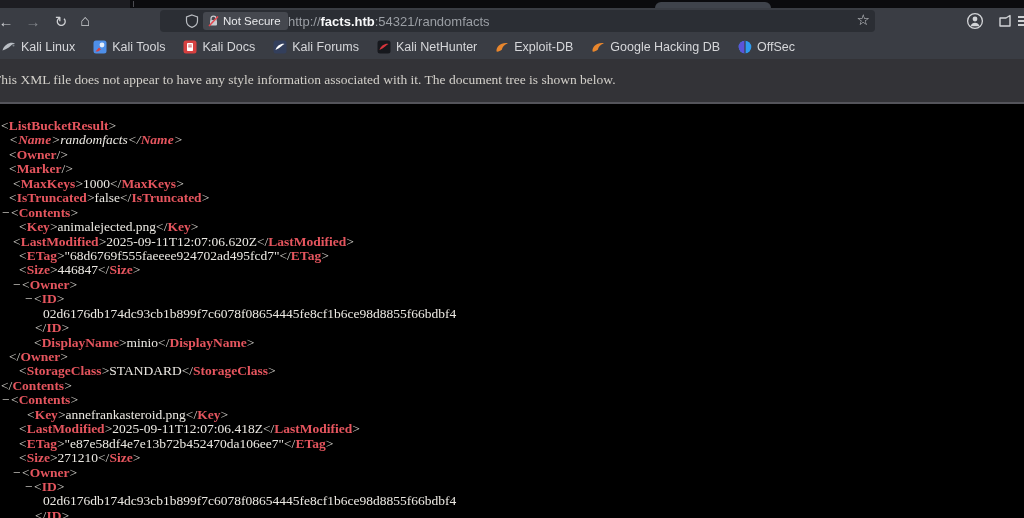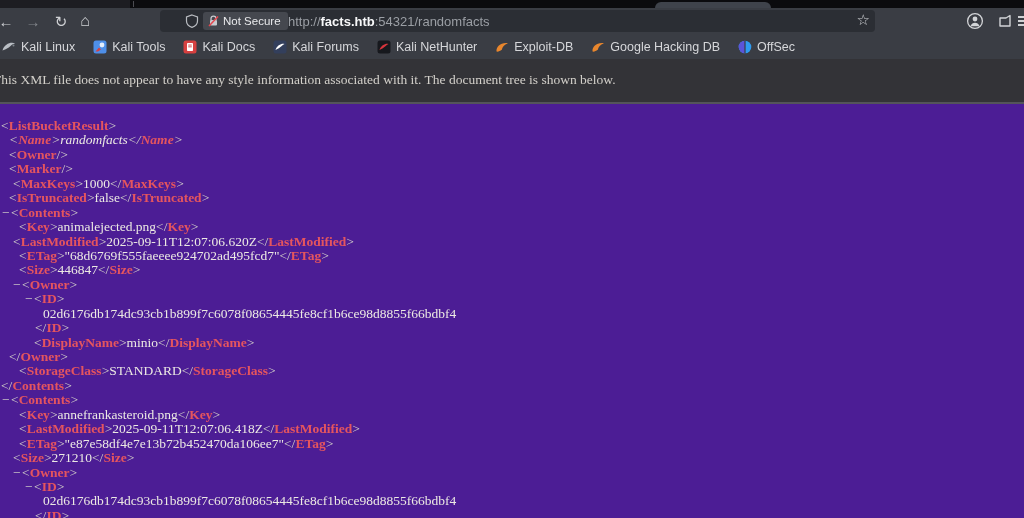--- a/index.html
+++ b/index.html
@@ -46,21 +46,21 @@
   
   .banner {
     position:absolute; top:59px; left:0; width:1024px; height:45px;
     background:#333337; border-bottom:2px solid #54545a;
   }
   .banner .msg {
     position:absolute; left:-7px; top:13px; white-space:nowrap;
     color:#d3d0ca; font-family:"Liberation Serif","DejaVu Serif",serif; font-size:13.5px;
   }
   
-  .content { position:absolute; top:104px; left:0; width:1024px; height:414px; background:#4c1d95; overflow:hidden; }
+  .content { position:absolute; top:104px; left:0; width:1024px; height:414px; background:#000000; overflow:hidden; }
   #xml-tree {
     position:absolute; top:15px; left:1px;
     font-family:"Liberation Serif","DejaVu Serif",serif; font-size:13.5px; line-height:14.45px;
     color:#ece9e3;
   }
   .line { white-space:nowrap; height:14.45px; }
   .x { color:#d3d0ca; display:inline-block; width:9px; cursor:pointer; }
   .p { color:#d3d0ca; }
   .t { color:#e5555e; font-weight:bold; }
   .v { color:#ece9e3; }
@@ -197,22 +197,22 @@
       <div class="line" style="padding-left: 18px;"><span class="p">&lt;</span><span class="t">Size</span><span class="p">&gt;</span><span class="v">446847</span><span class="p">&lt;/</span><span class="t">Size</span><span class="p">&gt;</span></div>
       <div class="line" style="padding-left: 12px;"><span class="x">−</span><span class="p">&lt;</span><span class="t">Owner</span><span class="p">&gt;</span></div>
       <div class="line" style="padding-left: 24px;"><span class="x">−</span><span class="p">&lt;</span><span class="t">ID</span><span class="p">&gt;</span></div>
       <div class="line" style="padding-left: 42px;"><span class="v">02d6176db174dc93cb1b899f7c6078f08654445fe8cf1b6ce98d8855f66bdbf4</span></div>
       <div class="line" style="padding-left: 34px;"><span class="p">&lt;/</span><span class="t">ID</span><span class="p">&gt;</span></div>
       <div class="line" style="padding-left: 33px;"><span class="p">&lt;</span><span class="t">DisplayName</span><span class="p">&gt;</span><span class="v">minio</span><span class="p">&lt;/</span><span class="t">DisplayName</span><span class="p">&gt;</span></div>
       <div class="line" style="padding-left: 8px;"><span class="p">&lt;/</span><span class="t">Owner</span><span class="p">&gt;</span></div>
       <div class="line" style="padding-left: 18px;"><span class="p">&lt;</span><span class="t">StorageClass</span><span class="p">&gt;</span><span class="v">STANDARD</span><span class="p">&lt;/</span><span class="t">StorageClass</span><span class="p">&gt;</span></div>
       <div class="line" style="padding-left: 0px;"><span class="p">&lt;/</span><span class="t">Contents</span><span class="p">&gt;</span></div>
       <div class="line" style="padding-left: 1px;"><span class="x">−</span><span class="p">&lt;</span><span class="t">Contents</span><span class="p">&gt;</span></div>
-      <div class="line" style="padding-left: 18px;"><span class="p">&lt;</span><span class="t">Key</span><span class="p">&gt;</span><span class="v">annefrankasteroid.png</span><span class="p">&lt;/</span><span class="t">Key</span><span class="p">&gt;</span></div>
+      <div class="line" style="padding-left: 18px; margin-left: 8px;"><span class="p">&lt;</span><span class="t">Key</span><span class="p">&gt;</span><span class="v">annefrankasteroid.png</span><span class="p">&lt;/</span><span class="t">Key</span><span class="p">&gt;</span></div>
       <div class="line" style="padding-left: 18px;"><span class="p">&lt;</span><span class="t">LastModified</span><span class="p">&gt;</span><span class="v">2025-09-11T12:07:06.418Z</span><span class="p">&lt;/</span><span class="t">LastModified</span><span class="p">&gt;</span></div>
       <div class="line" style="padding-left: 18px;"><span class="p">&lt;</span><span class="t">ETag</span><span class="p">&gt;</span><span class="v">"e87e58df4e7e13b72b452470da106ee7"</span><span class="p">&lt;/</span><span class="t">ETag</span><span class="p">&gt;</span></div>
-      <div class="line" style="padding-left: 12px;"><span class="p">&lt;</span><span class="t">Size</span><span class="p">&gt;</span><span class="v">271210</span><span class="p">&lt;/</span><span class="t">Size</span><span class="p">&gt;</span></div>
+      <div class="line" style="padding-left: 18px;"><span class="p">&lt;</span><span class="t">Size</span><span class="p">&gt;</span><span class="v">271210</span><span class="p">&lt;/</span><span class="t">Size</span><span class="p">&gt;</span></div>
       <div class="line" style="padding-left: 12px;"><span class="x">−</span><span class="p">&lt;</span><span class="t">Owner</span><span class="p">&gt;</span></div>
       <div class="line" style="padding-left: 24px;"><span class="x">−</span><span class="p">&lt;</span><span class="t">ID</span><span class="p">&gt;</span></div>
       <div class="line" style="padding-left: 42px;"><span class="v">02d6176db174dc93cb1b899f7c6078f08654445fe8cf1b6ce98d8855f66bdbf4</span></div>
       <div class="line" style="padding-left: 34px;"><span class="p">&lt;/</span><span class="t">ID</span><span class="p">&gt;</span></div>
     </div>
 </div>
 
 </body></html>

